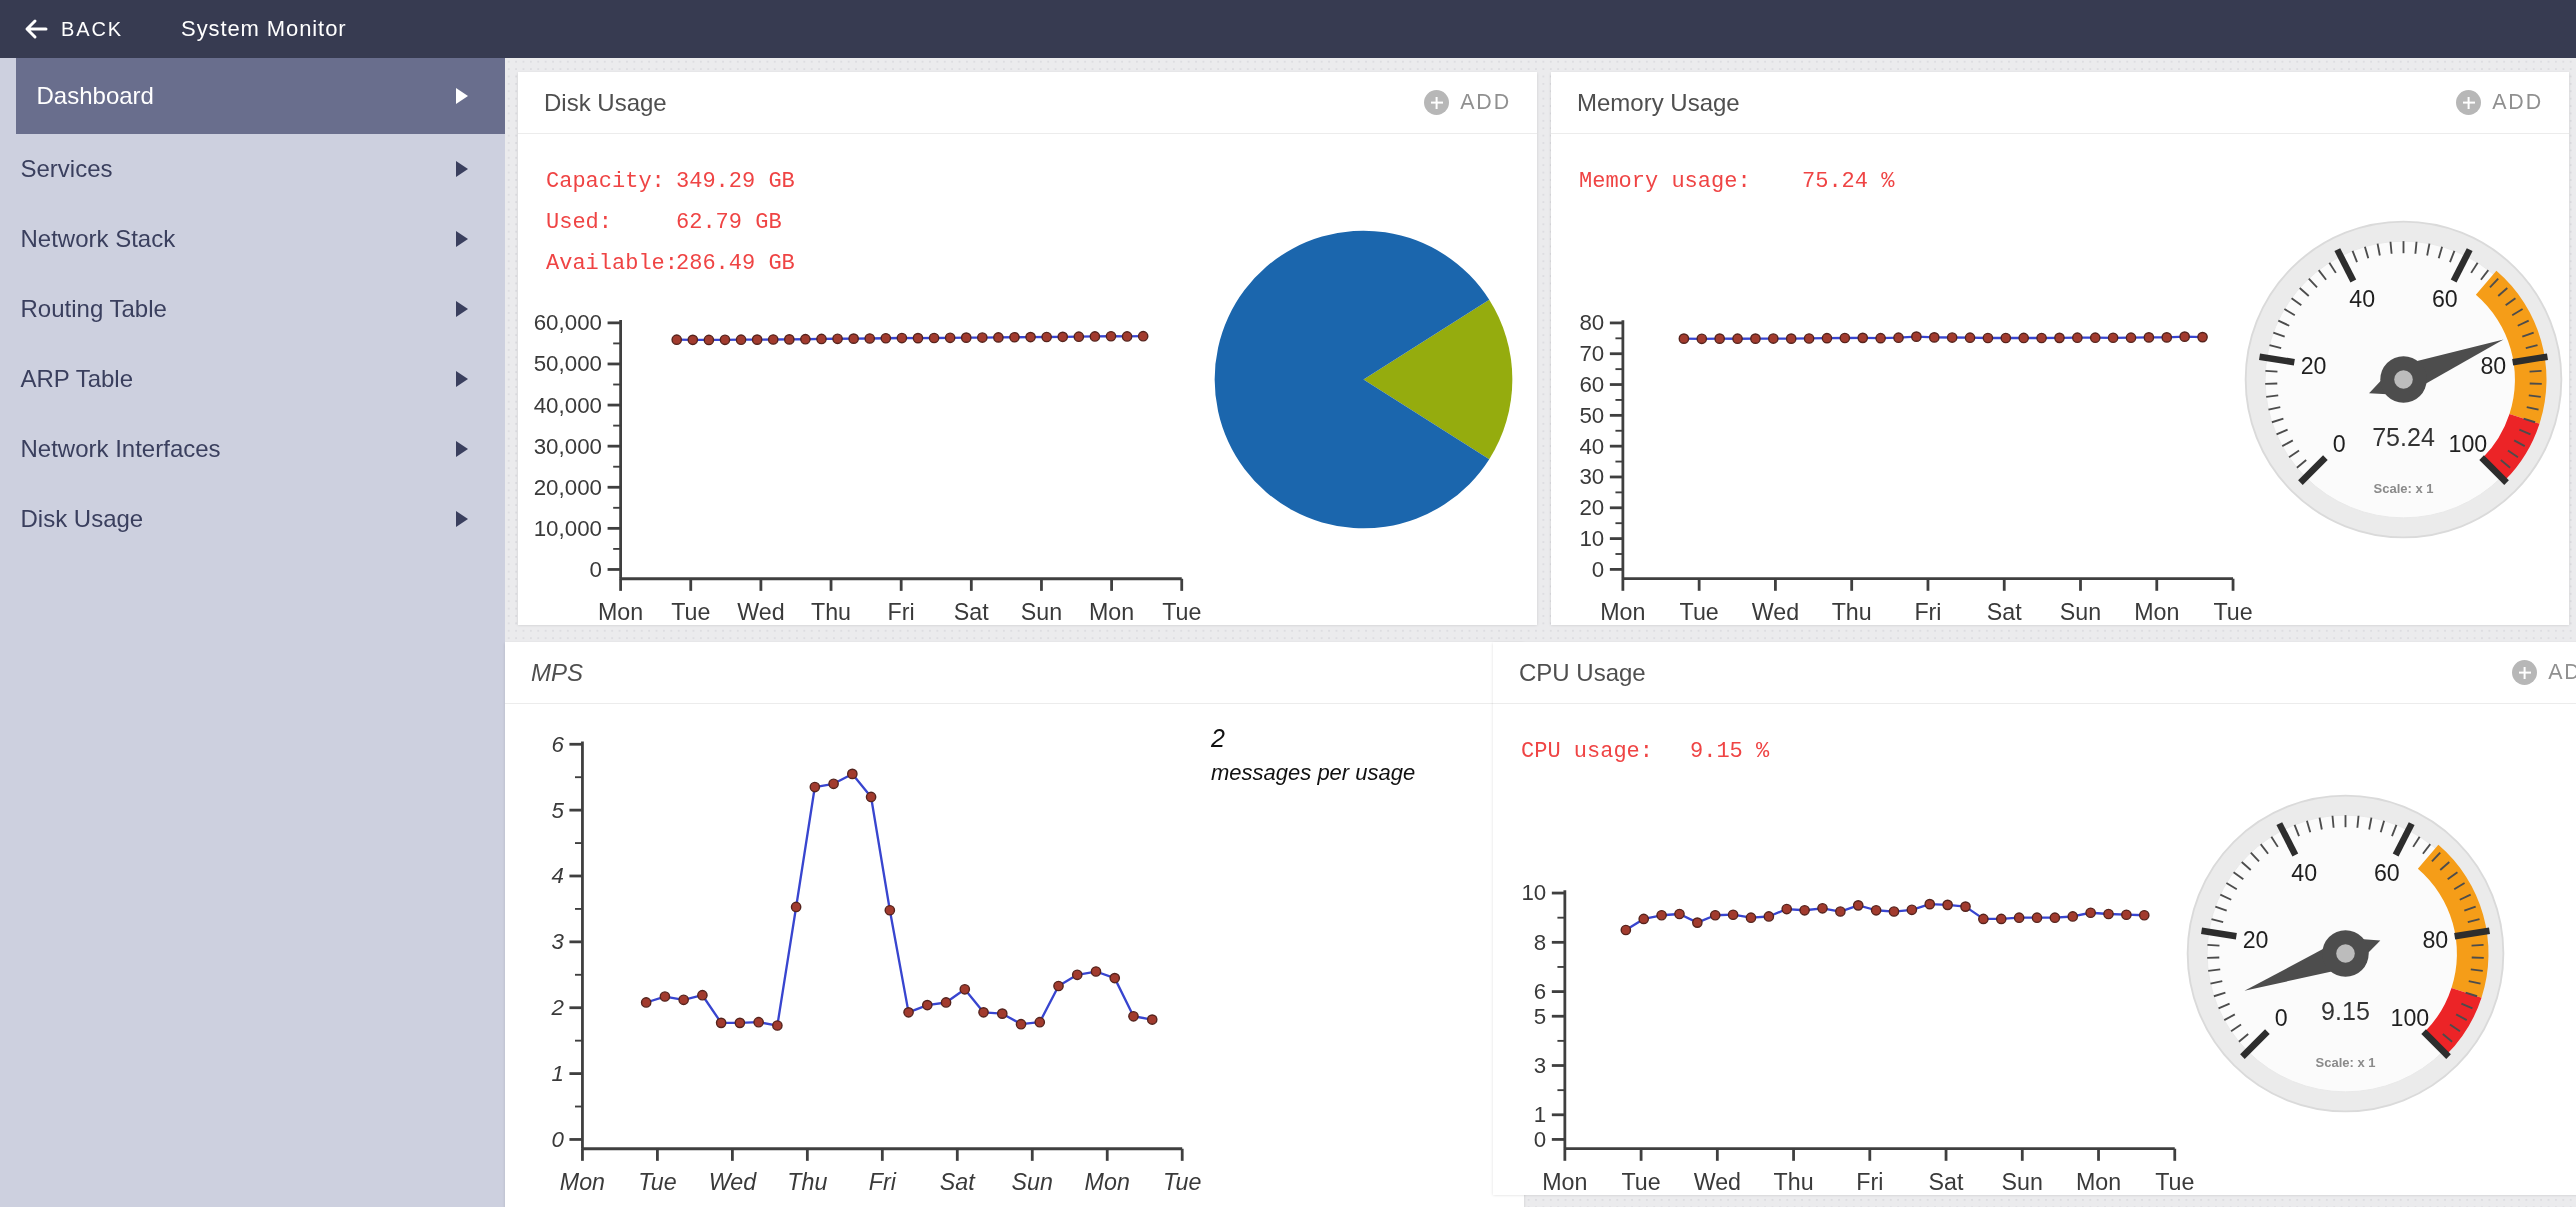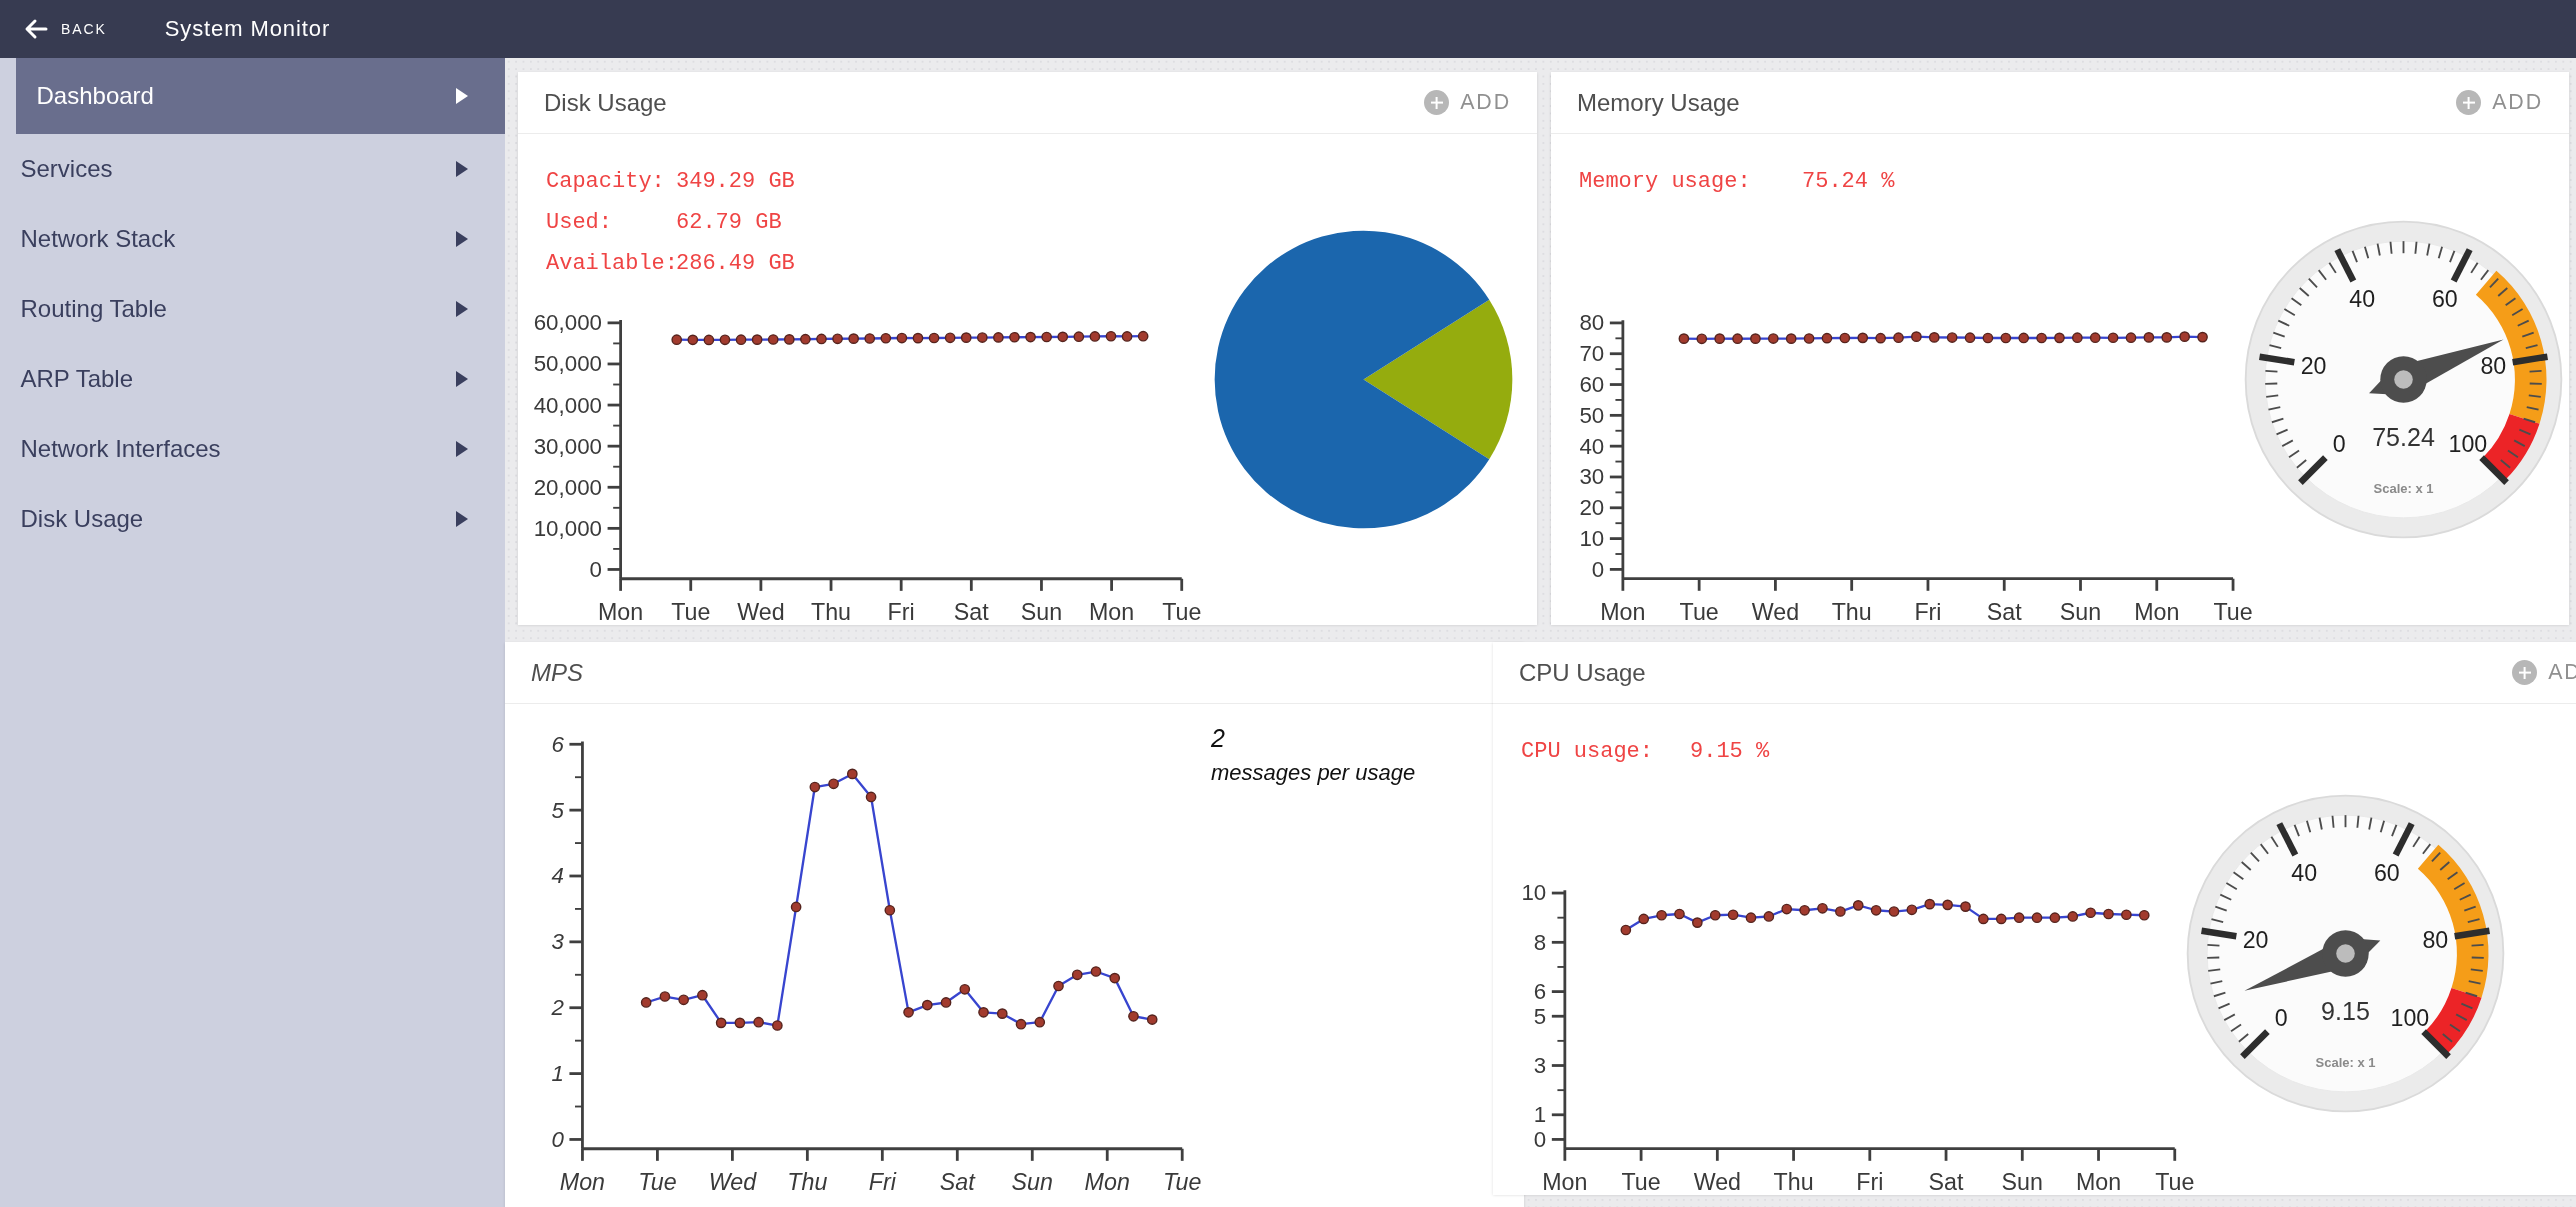--- a/index.html
+++ b/index.html
@@ -2,21 +2,21 @@
 <html style="font-size:15px"><head>
 <meta charset="utf-8">
 <style>
   html,body{margin:0;padding:0;background:#ebebed;font-family:"Liberation Sans","DejaVu Sans",sans-serif;}
   .app{position:relative;width:2576px;height:1207px;overflow:hidden;background:#ebebed;}
 
   
   .topbar{position:absolute;left:0;top:0;width:2576px;height:58px;background:#373b51;display:flex;align-items:center;z-index:5;}
   .back-btn{display:flex;align-items:center;gap:13px;margin-left:24px;cursor:pointer;}
   .back-btn svg{width:24px;height:24px;}
-  .back-label{color:#ffffff;font-size:14px;letter-spacing:1.9px;font-weight:500;}
+  .back-label{color:#ffffff;font-size:20px;letter-spacing:1.9px;font-weight:500;}
   .topbar-title{color:#ffffff;font-size:22px;margin-left:58px;letter-spacing:0.9px;}
 
   
   .sidebar{position:absolute;left:0;top:58px;width:505px;height:1149px;background:#cdd0df;}
   .side-item{height:70px;display:flex;align-items:center;justify-content:space-between;padding:0 37px 0 20.5px;color:#3a3f5e;font-size:24px;cursor:pointer;}
   .side-item.selected{height:76px;background:#696e8d;color:#ffffff;margin-left:16px;}
   .chev{width:0;height:0;border-top:8.4px solid transparent;border-bottom:8.4px solid transparent;border-left:12px solid #3a3f5e;}
   .side-item.selected .chev{border-left-color:#ffffff;}
 
   

